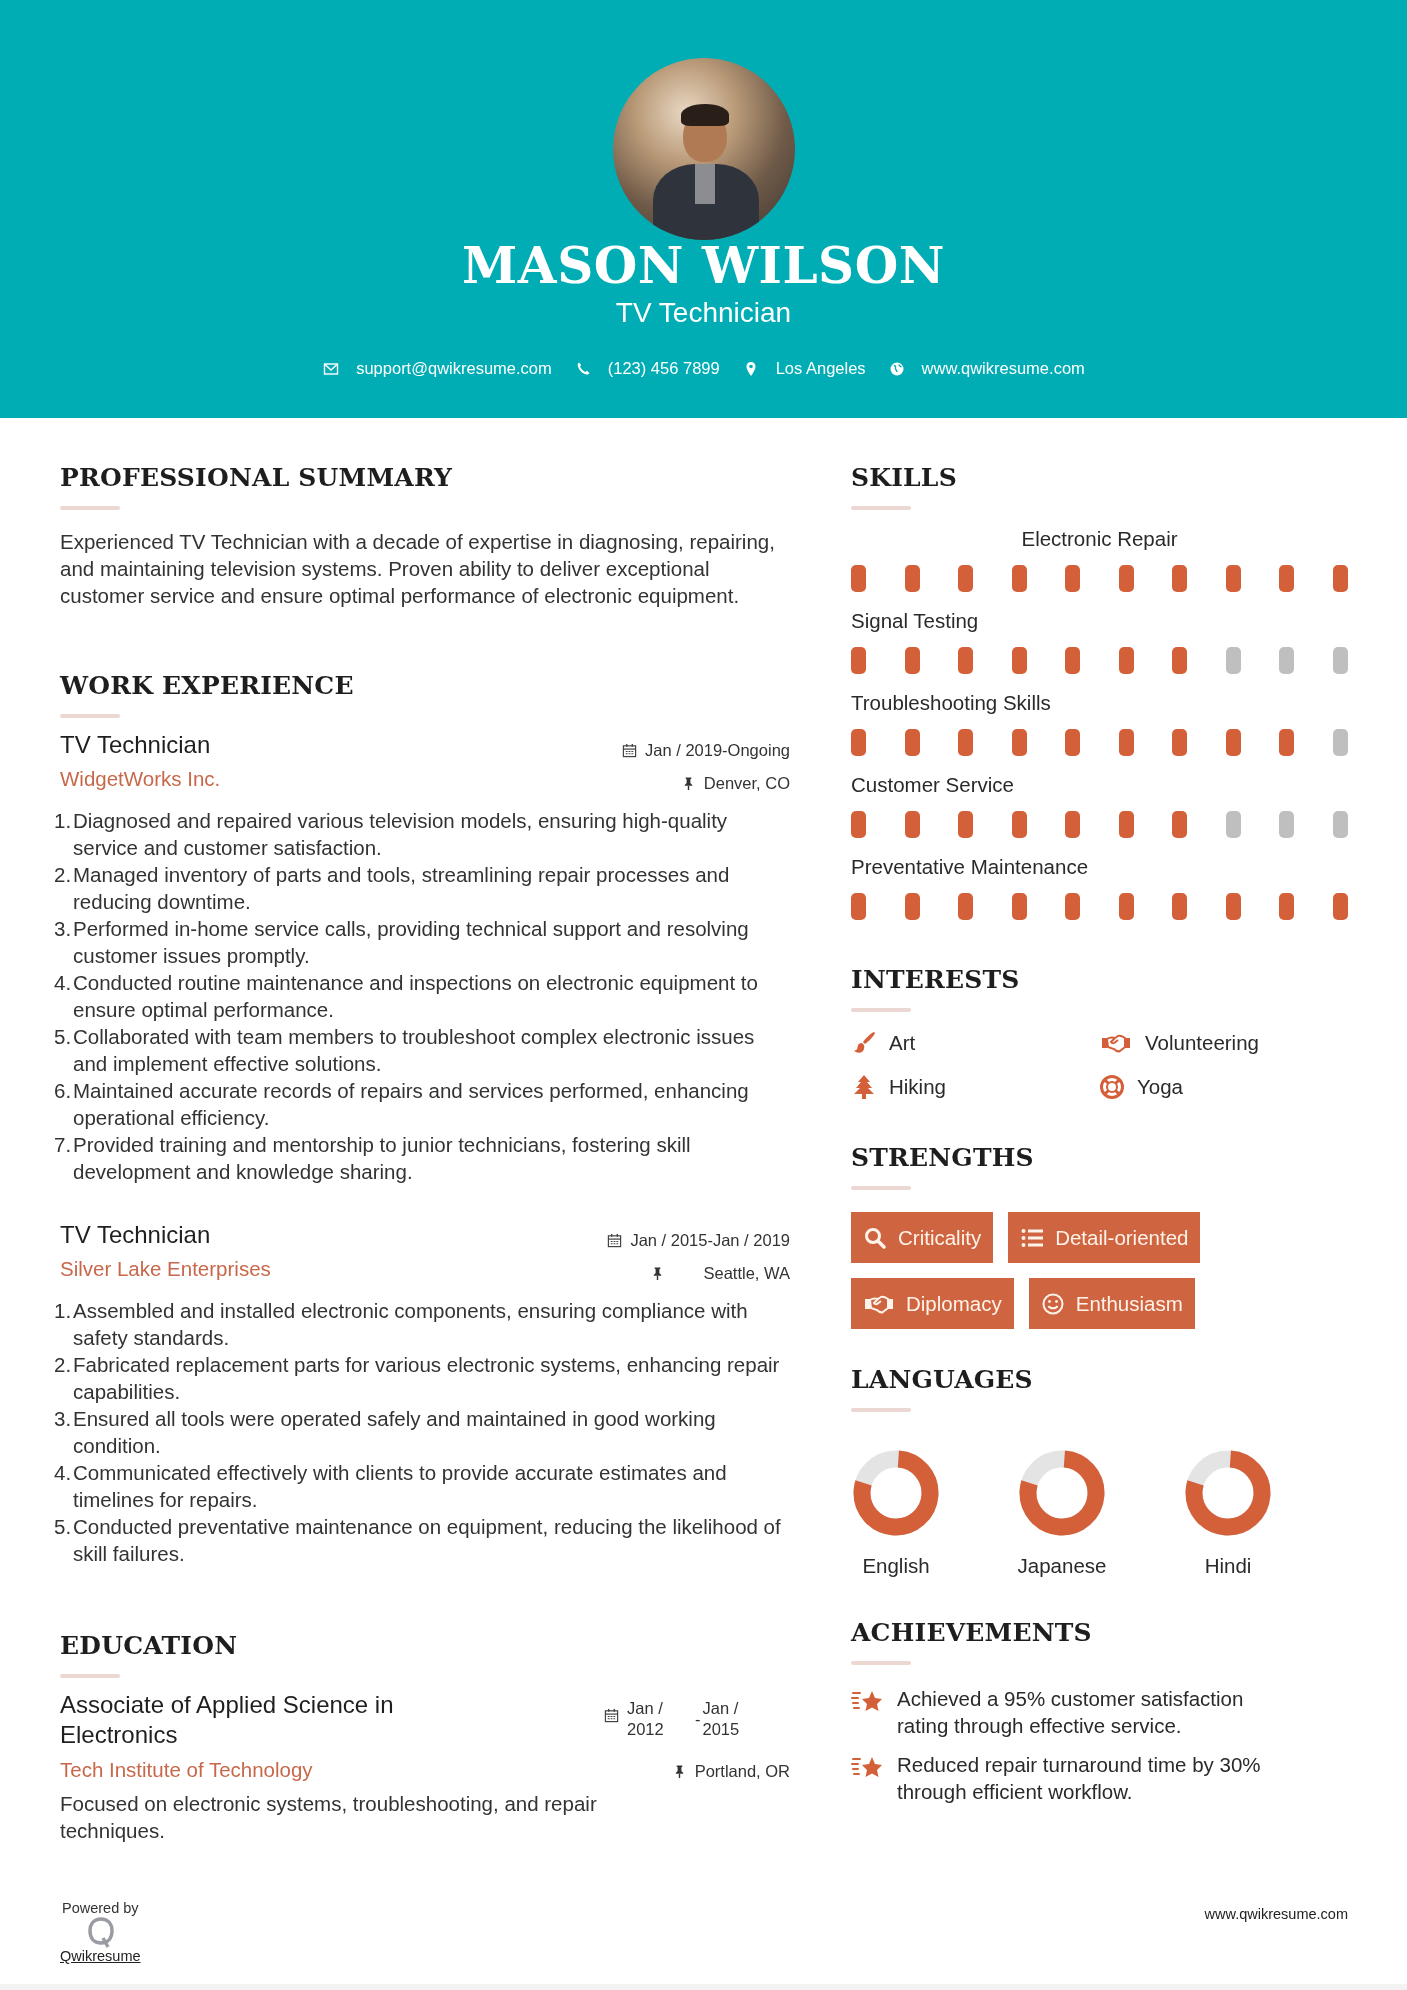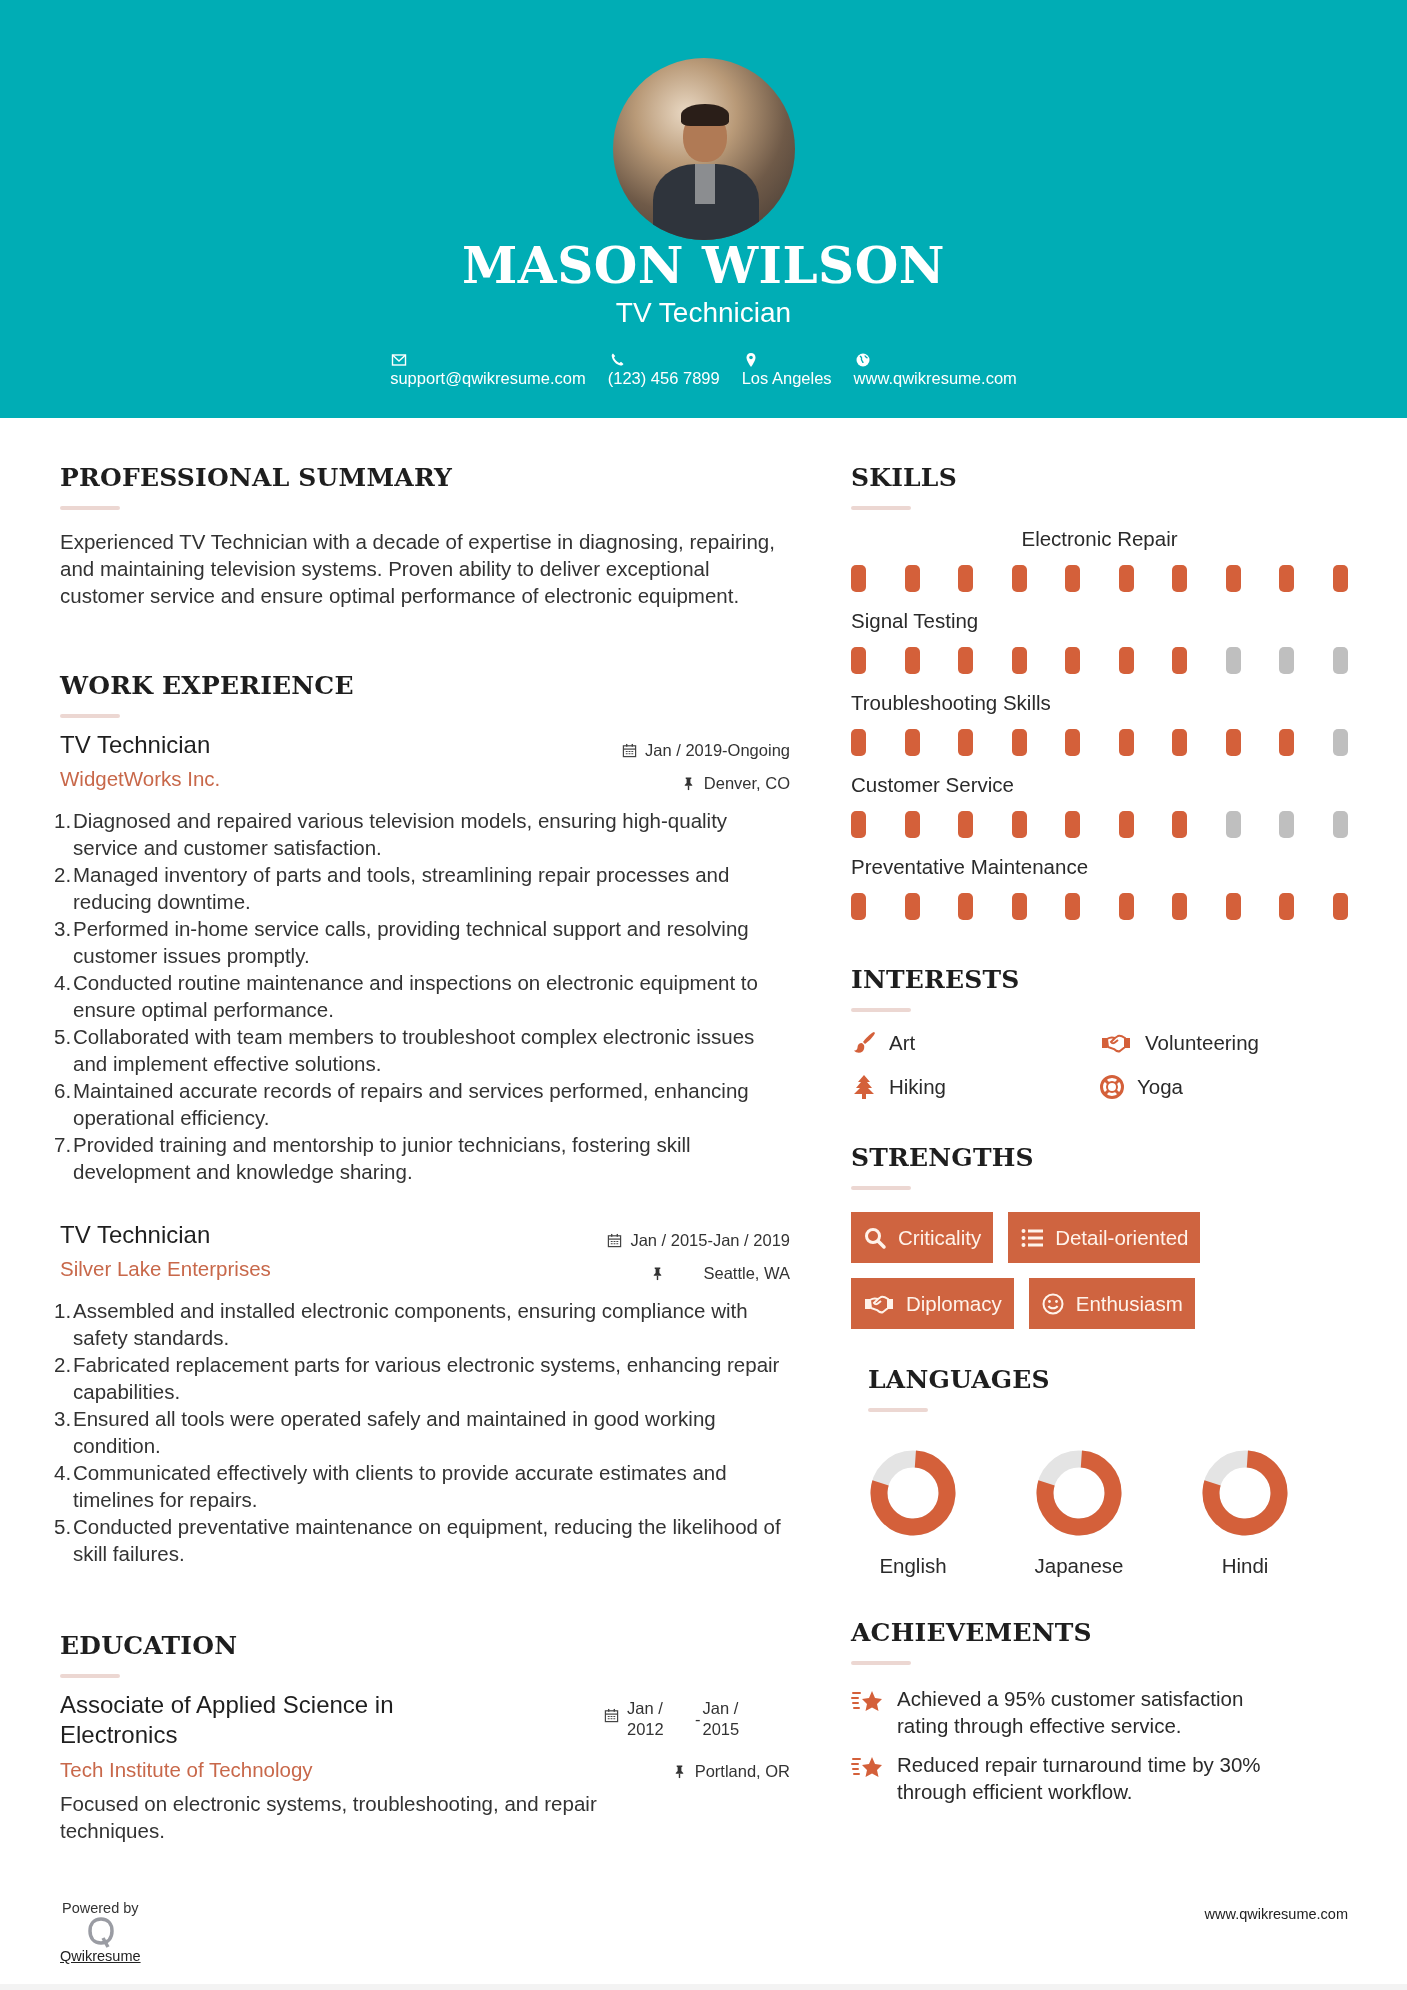--- a/index.html
+++ b/index.html
@@ -11,21 +11,21 @@
   .photo { position: absolute; left: 613px; top: 58px; width: 182px; height: 182px; border-radius: 50%; overflow: hidden;
     background: radial-gradient(circle at 40% 30%, #e9d8c3 0%, #b99a78 30%, #6f5a48 60%, #3c3430 100%); }
   .photo .person-head { position: absolute; left: 70px; top: 52px; width: 44px; height: 52px; border-radius: 50% 50% 45% 45%; background: #b07a55; }
   .photo .person-hair { position: absolute; left: 68px; top: 46px; width: 48px; height: 22px; border-radius: 50% 50% 20% 20%; background: #2a1e18; }
   .photo .person-body { position: absolute; left: 40px; top: 106px; width: 106px; height: 90px; border-radius: 40% 40% 0 0; background: #2f343c; }
   .photo .person-shirt { position: absolute; left: 82px; top: 106px; width: 20px; height: 40px; background: #8b8d90; }
   .name { position: absolute; left: 0; top: 236px; width: 1407px; text-align: center; color: #ffffff;
     font-family: "DejaVu Serif", "Liberation Serif", serif; font-weight: bold; font-size: 50px; letter-spacing: 0.5px; }
   .job-title { position: absolute; left: 0; top: 297px; width: 1407px; text-align: center; color: #ffffff; font-size: 28px; }
   .contacts { position: absolute; left: 0; top: 351px; width: 1407px; display: flex; justify-content: center; align-items: center; gap: 0; color: #ffffff; font-size: 16.5px; }
-  .contact-item { display: flex; align-items: flex-start; margin: 0 11px; flex-direction: column; }
+  .contact-item { display: flex; align-items: flex-end; margin: 8px 11px; }
   .contact-item .ico { width: 18px; height: 18px; margin-right: 16px; display: inline-flex; align-items: center; justify-content: center; }
   .contact-item svg { width: 16px; height: 16px; }
 
   
   .left { position: absolute; left: 60px; top: 418px; width: 730px; }
   .right { position: absolute; left: 851px; top: 418px; width: 500px; }
 
   .section-title { font-family: "DejaVu Serif", "Liberation Serif", serif; font-weight: bold; font-size: 25px; color: #1e1e1e; letter-spacing: 0.2px; }
   .underline { width: 60px; height: 4px; background: #ecd7d2; border-radius: 2px; margin-top: 14px; }
 
@@ -432,21 +432,21 @@
             <circle cx="12" cy="12" r="9.5" fill="none" stroke="#fff3ea" stroke-width="2"></circle>
             <circle cx="8.5" cy="9.5" r="1.4" fill="#fff3ea"></circle>
             <circle cx="15.5" cy="9.5" r="1.4" fill="#fff3ea"></circle>
             <path d="M7.5 14 C9 17 15 17 16.5 14" fill="none" stroke="#fff3ea" stroke-width="2"></path>
           </svg>
         <span>Enthusiasm</span>
       </div>
     </div>
   </div>
 
-  <div style="position:absolute; top:947px; left:0;margin-left:17px;">
+  <div style="position:absolute; top:947px; left:0;">
     <div class="section-title">LANGUAGES</div>
     <div class="underline"></div>
     <div class="langs">
       <div class="lang">
         <svg class="donut" viewBox="0 0 86 86">
             <circle cx="43" cy="43" r="34" fill="none" stroke="#e4e4e4" stroke-width="17"></circle>
             <circle cx="43" cy="43" r="34" fill="none" stroke="#d4603a" stroke-width="17" stroke-dasharray="167.90264035528475 45.7256600888212" transform="rotate(-86 43 43)"></circle>
           </svg>
         <div class="lang-name">English</div>
       </div>

